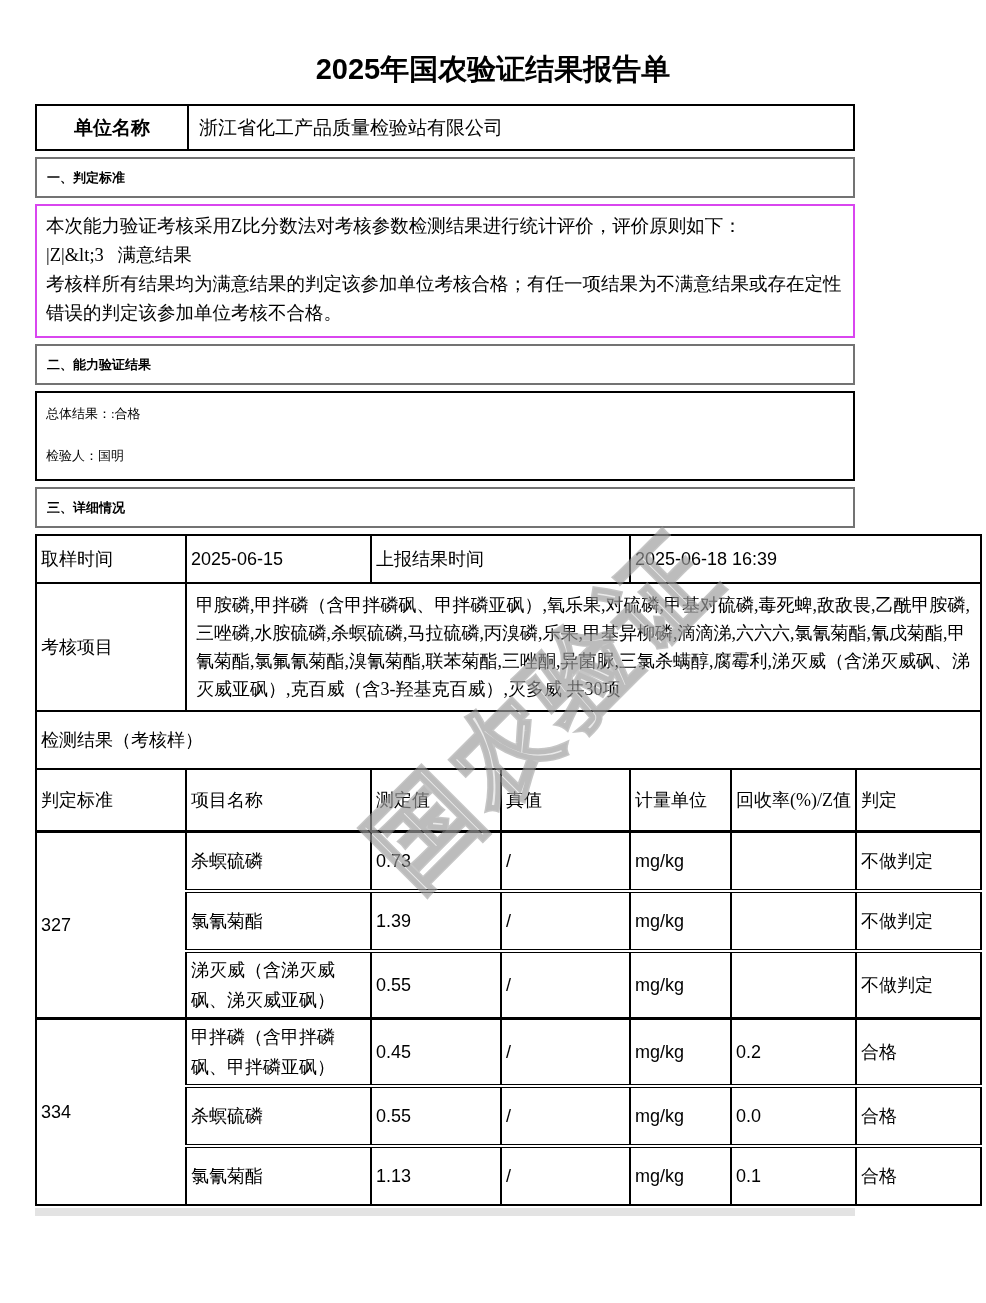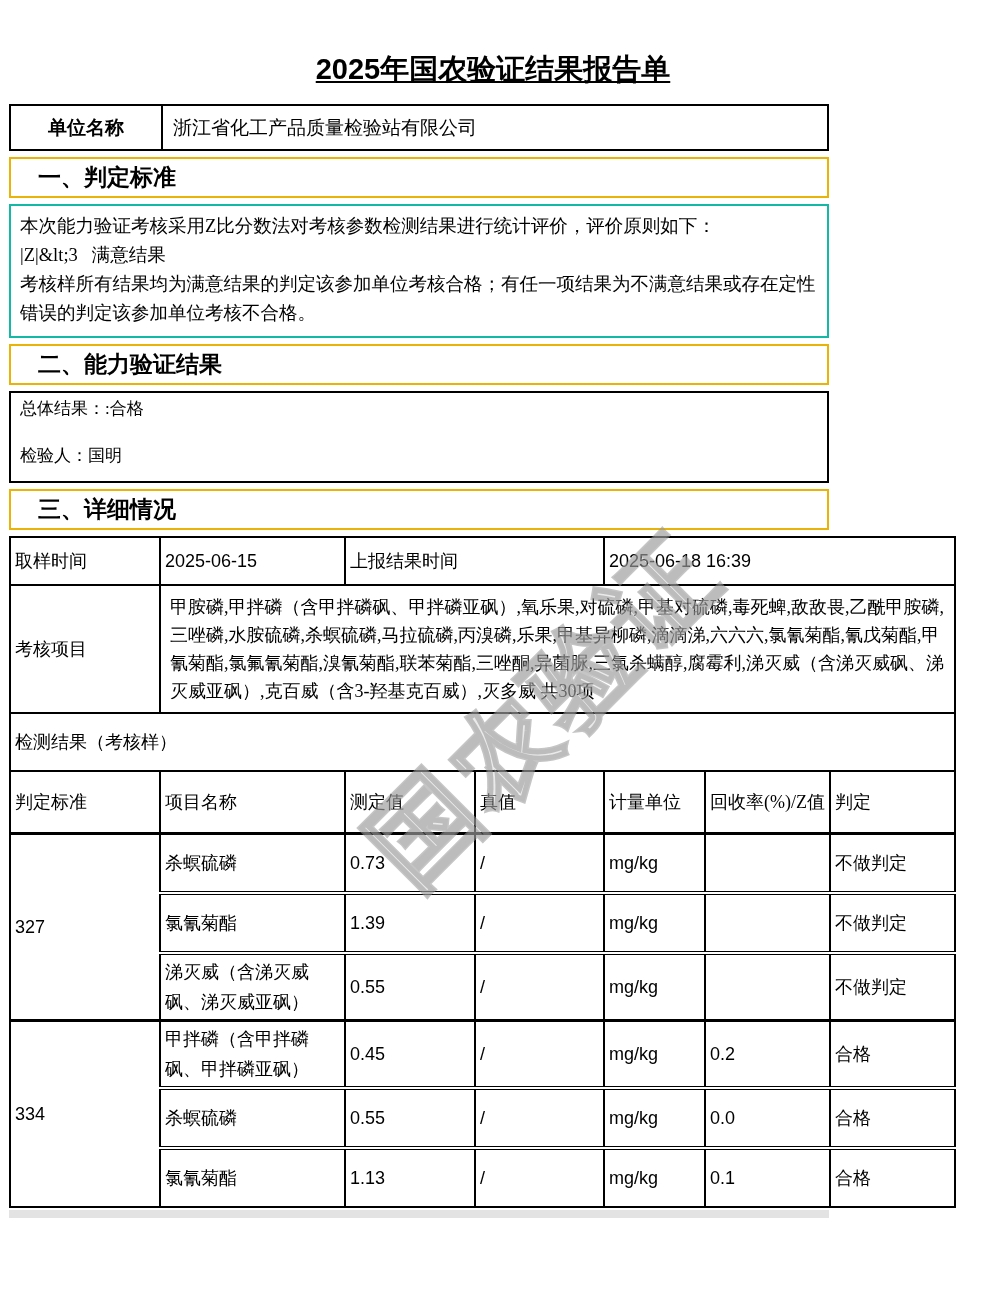--- a/index.html
+++ b/index.html
@@ -8,63 +8,62 @@
     width:986px;
     min-height:1303px;
     margin:0 auto;
     background:#ffffff;
     color:#000;
     font-family:"Liberation Serif","DejaVu Serif",serif;
     outline:1px solid #dcdcdc;
     overflow:hidden;
     box-sizing:border-box;
   }
-  .content { width:820px; margin-left:9px;border-radius:22px; }
+  .content { width:820px; margin-left:35px;border-radius:22px; }
 
   .doc-title {
     padding-top:50px;
     margin:0 0 14px 0;
     text-align:center;
     font-size:29px;
     font-weight:bold;
     font-family:"Liberation Sans","DejaVu Sans",sans-serif;
-    text-decoration:underline;
   }
 
   table { border-collapse:collapse; }
 
   .info-table { width:100%; }
   .info-table td { border:2px solid #000; height:41px; font-size:19px; }
   .info-label {
     width:148px; text-align:center; font-weight:bold;
     font-family:"Liberation Sans","DejaVu Sans",sans-serif;
   }
   .info-value { padding-left:10px; }
 
   .sec-heading {
-    border:2px solid #eab308;
+    border:2px solid #737373;
     height:37px; line-height:37px;
-    padding-left:27px;
-    font-size:23px; font-weight:bold;
+    padding-left:10px;
+    font-size:13px; font-weight:bold;
     font-family:"Liberation Sans","DejaVu Sans",sans-serif;
     margin:6px 0;
   }
 
   .criteria-box {
-    border:2px solid #14b8a6;
+    border:2px solid #d946ef;
     padding:6px 1px 8px 9px;
     font-size:18.5px;
     line-height:29px;
   }
   .criteria-box div { white-space:pre-wrap; }
 
   .result-box {
     border:2px solid #000;
-    padding:4px 9px 14px 9px;
-    font-size:17px;
+    padding:12px 9px 14px 9px;
+    font-size:13px;
   }
   .result-line1 { margin-bottom:24px; }
 
   .detail-table { width:100%; table-layout:fixed; font-size:18px; }
   .detail-table td {
     border:2px solid #000;
     text-align:left;
     vertical-align:middle;
     padding:2px 4px;
     word-break:break-all;

